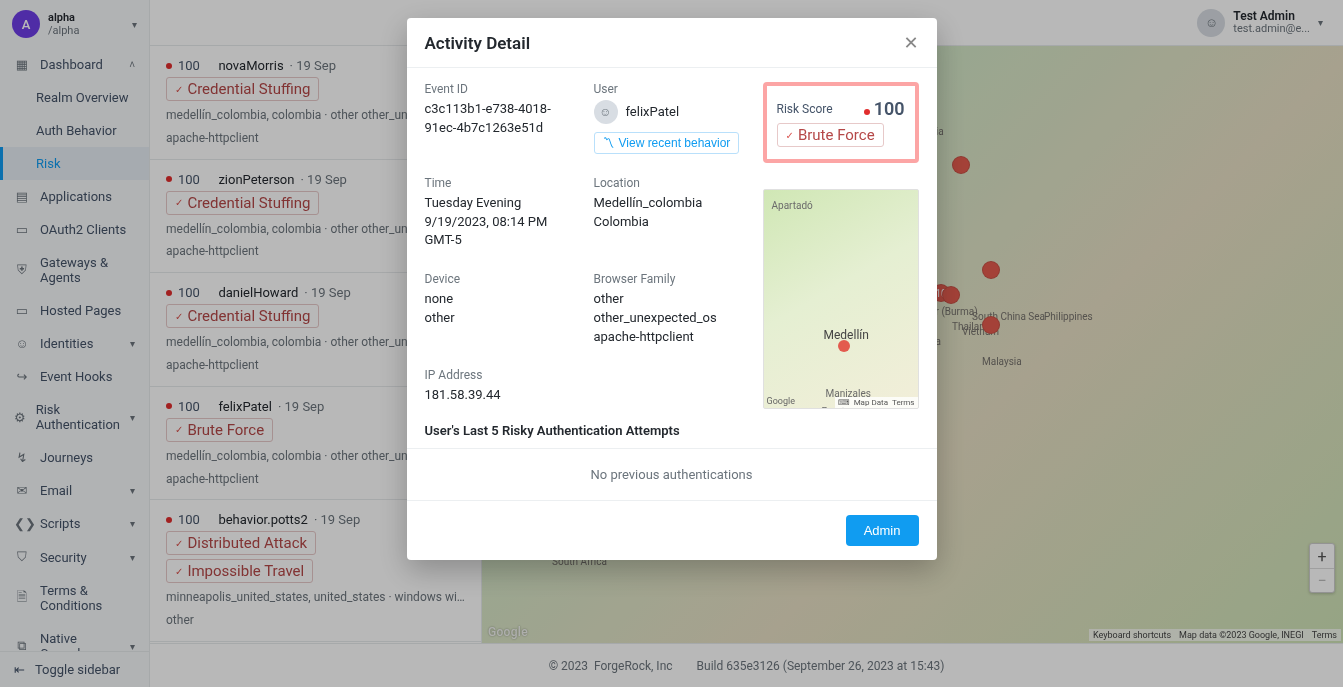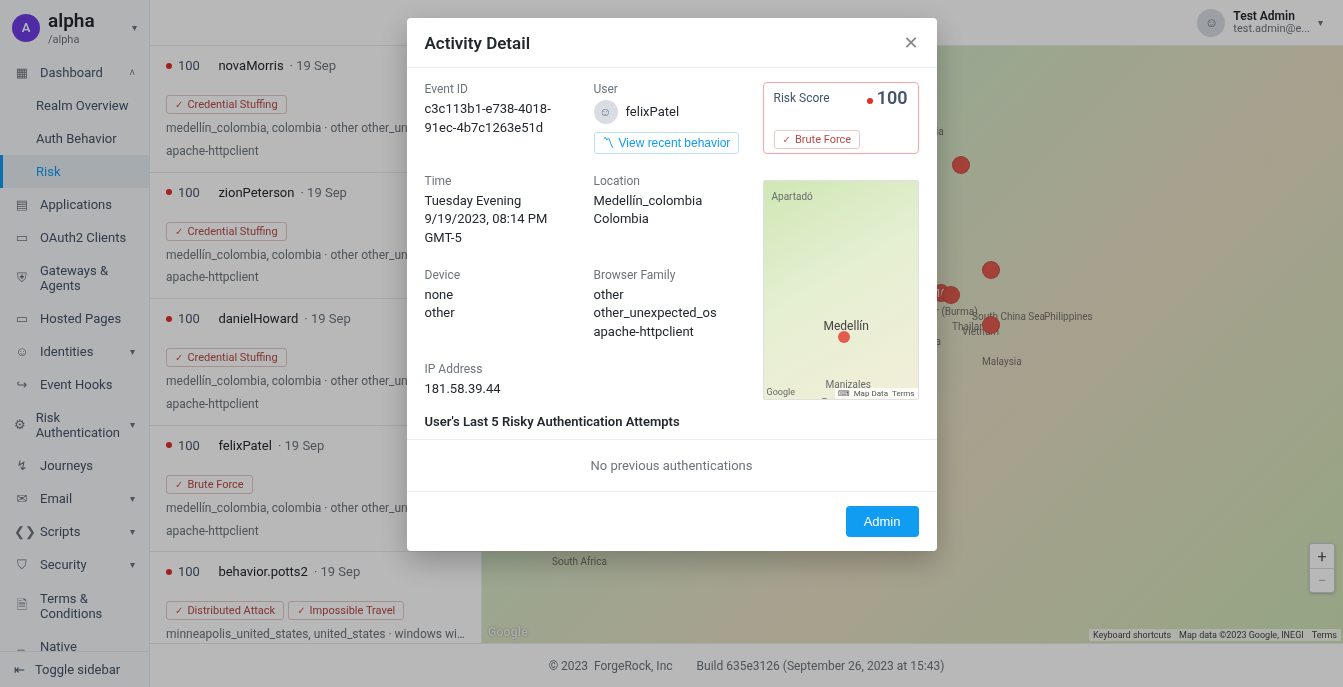--- a/index.html
+++ b/index.html
@@ -3,21 +3,21 @@
 <meta charset="utf-8">
 <style>
 * { box-sizing: border-box; margin: 0; padding: 0; }
 body { font-family: -apple-system, BlinkMacSystemFont, "Segoe UI", Roboto, Arial, sans-serif; font-size: 13px; color: #23282e; background: #fff; overflow: hidden; width: 1343px; height: 687px; position: relative; }
 
 
 .sidebar { position: absolute; left: 0; top: 0; width: 150px; height: 687px; background: #f6f8fa; border-right: 1px solid #e7eaec; display: flex; flex-direction: column; }
 .tenant-header { display: flex; align-items: center; padding: 10px 12px; gap: 8px; }
 .tenant-avatar { width: 28px; height: 28px; border-radius: 50%; background: #6e3ee6; color: #fff; display: flex; align-items: center; justify-content: center; font-weight: 500; }
 .tenant-info { flex: 1; line-height: 1.2; }
-.tenant-name { font-weight: 600; font-size: 19px; }
+.tenant-name { font-weight: 600; font-size: 11px; }
 .tenant-path { font-size: 11px; color: #6c757d; }
 .chev { color: #6c757d; font-size: 10px; }
 
 .nav { flex: 1; overflow: auto; }
 .nav-item { display: flex; align-items: center; gap: 10px; padding: 9px 14px; color: #455469; cursor: pointer; font-size: 13px; }
 .nav-item .icon { width: 16px; text-align: center; color: #6c757d; }
 .nav-item .label { flex: 1; }
 .nav-sub { padding-left: 36px; font-size: 13px; color: #455469; }
 .nav-sub.active { background: #e7edf4; color: #109cf1; border-left: 3px solid #109cf1; padding-left: 33px; }
 .toggle-bar { padding: 10px 14px; display: flex; align-items: center; gap: 10px; color: #455469; border-top: 1px solid #e7eaec; cursor: pointer; }
@@ -32,21 +32,21 @@
 
 
 .main { position: absolute; left: 150px; top: 46px; right: 0; bottom: 44px; display: flex; }
 .activity-list { width: 332px; border-right: 1px solid #e7eaec; overflow: auto; background: #fff; }
 .activity-item { border-bottom: 1px solid #e7eaec; padding: 12px 16px; }
 .ai-header { display: flex; align-items: center; gap: 6px; font-size: 13px; }
 .dot { width: 6px; height: 6px; border-radius: 50%; background: #e12d2d; display: inline-block; }
 .score { color: #455469; }
 .ai-user { color: #23282e; }
 .ai-date { color: #6c757d; }
-.tag { display: inline-flex; align-items: center; gap: 4px; border: 1px solid #e7c9c9; background: #fff; border-radius: 3px; padding: 2px 8px; font-size: 11px; color: #b54848; margin-top: 22px; margin-right: 4px; text-align: center; }
+.tag { display: inline-flex; align-items: center; gap: 4px; border: 1px solid #e7c9c9; background: #fff; border-radius: 3px; padding: 2px 8px; font-size: 15px; color: #b54848; margin-top: 4px; margin-right: 4px; text-align: center; }
 .tag::before { content: "✓"; color: #d9534f; font-size: 10px; }
 .ai-meta { font-size: 12px; color: #6c757d; margin-top: 6px; line-height: 1.4; white-space: nowrap; overflow: hidden; text-overflow: ellipsis; }
 .pager { display: flex; align-items: center; justify-content: center; gap: 28px; padding: 14px; color: #6c757d; }
 .pager span { cursor: pointer; font-size: 12px; }
 
 .map-pane { flex: 1; background: linear-gradient(135deg, #bfe3ee 0%, #d2e8c8 30%, #e8e0c5 60%, #cfe4b8 100%); position: relative; }
 .map-label { position: absolute; font-size: 10px; color: #76726d; }
 .map-pin { position: absolute; width: 18px; height: 18px; border-radius: 50%; background: #e35b4e; color: #fff; font-size: 10px; display: flex; align-items: center; justify-content: center; border: 1px solid rgba(0,0,0,0.12); }
 .zoom-ctrl { position: absolute; right: 8px; bottom: 50px; background: #fff; border: 1px solid #ccc; border-radius: 3px; width: 26px; box-shadow: 0 1px 3px rgba(0,0,0,0.2);}
 .zoom-ctrl div { height: 24px; display:flex; align-items:center; justify-content:center; font-size:16px; color:#555; cursor:pointer; }
@@ -63,21 +63,21 @@
 .modal-header { display: flex; align-items: center; justify-content: space-between; padding: 14px 18px; border-bottom: 1px solid #eceff1; }
 .modal-title { font-size: 17px; font-weight: 600; }
 .close-x { color: #888; cursor: pointer; font-size: 18px; }
 .modal-body { padding: 14px 18px 10px; display: flex; gap: 14px; }
 .modal-cols { flex: 1; display: grid; grid-template-columns: 1fr 1fr; row-gap: 18px; column-gap: 14px; font-size: 13px; }
 .field-label { color: #6c757d; font-size: 12px; margin-bottom: 4px; }
 .field-val { color: #23282e; line-height: 1.45; }
 .user-row { display: flex; align-items: center; gap: 8px; }
 .mini-avatar { width: 24px; height: 24px; border-radius: 50%; background: #d8dde3; display:flex; align-items:center; justify-content:center; color:#6c757d; font-size:12px;}
 .link-btn { display: inline-flex; align-items:center; gap:4px; border: 1px solid #b9e0fb; color: #109cf1; border-radius: 3px; padding: 3px 8px; font-size: 12px; margin-top: 8px; cursor: pointer; background:#fff; }
-.risk-box { border: 1px solid #fca5a5; border-radius: 4px; padding: 4px 10px; width: 156px; }
+.risk-box { border: 4px solid #fca5a5; border-radius: 4px; padding: 12px 10px; width: 156px; }
 .risk-head { display: flex; align-items: center; justify-content: space-between; font-size: 12px; color: #455469; }
 .risk-score { font-size: 18px; font-weight: 600; }
 .risk-head .dot { margin-right: 4px; }
 .detail-map { width: 156px; height: 220px; margin-top: 26px; background: linear-gradient(150deg, #d0e7b5 0%, #e5efd2 45%, #f2eed9 100%); border: 1px solid #e0e0e0; position: relative; border-radius: 2px; overflow:hidden;}
 .detail-map .city { position:absolute; font-size:10px; color:#6b6b6b; }
 .detail-map .bigpin { position:absolute; width:12px; height:12px; background:#e35b4e; border-radius:50%; }
 .detail-map .zoom-mini { position:absolute; right:4px; top:220px; width:22px; background:#fff; border:1px solid #ccc; border-radius:2px; }
 .detail-map .zoom-mini div { height:20px; display:flex;align-items:center;justify-content:center; font-size:14px; color:#999;}
 .detail-map .zoom-mini div+div { border-top:1px solid #ddd; color:#666;}
 .detail-map .dm-attr { position:absolute; bottom:0; right:0; font-size:8px; background:rgba(255,255,255,0.8); padding:1px 3px; color:#555; display:flex; gap:4px;}

